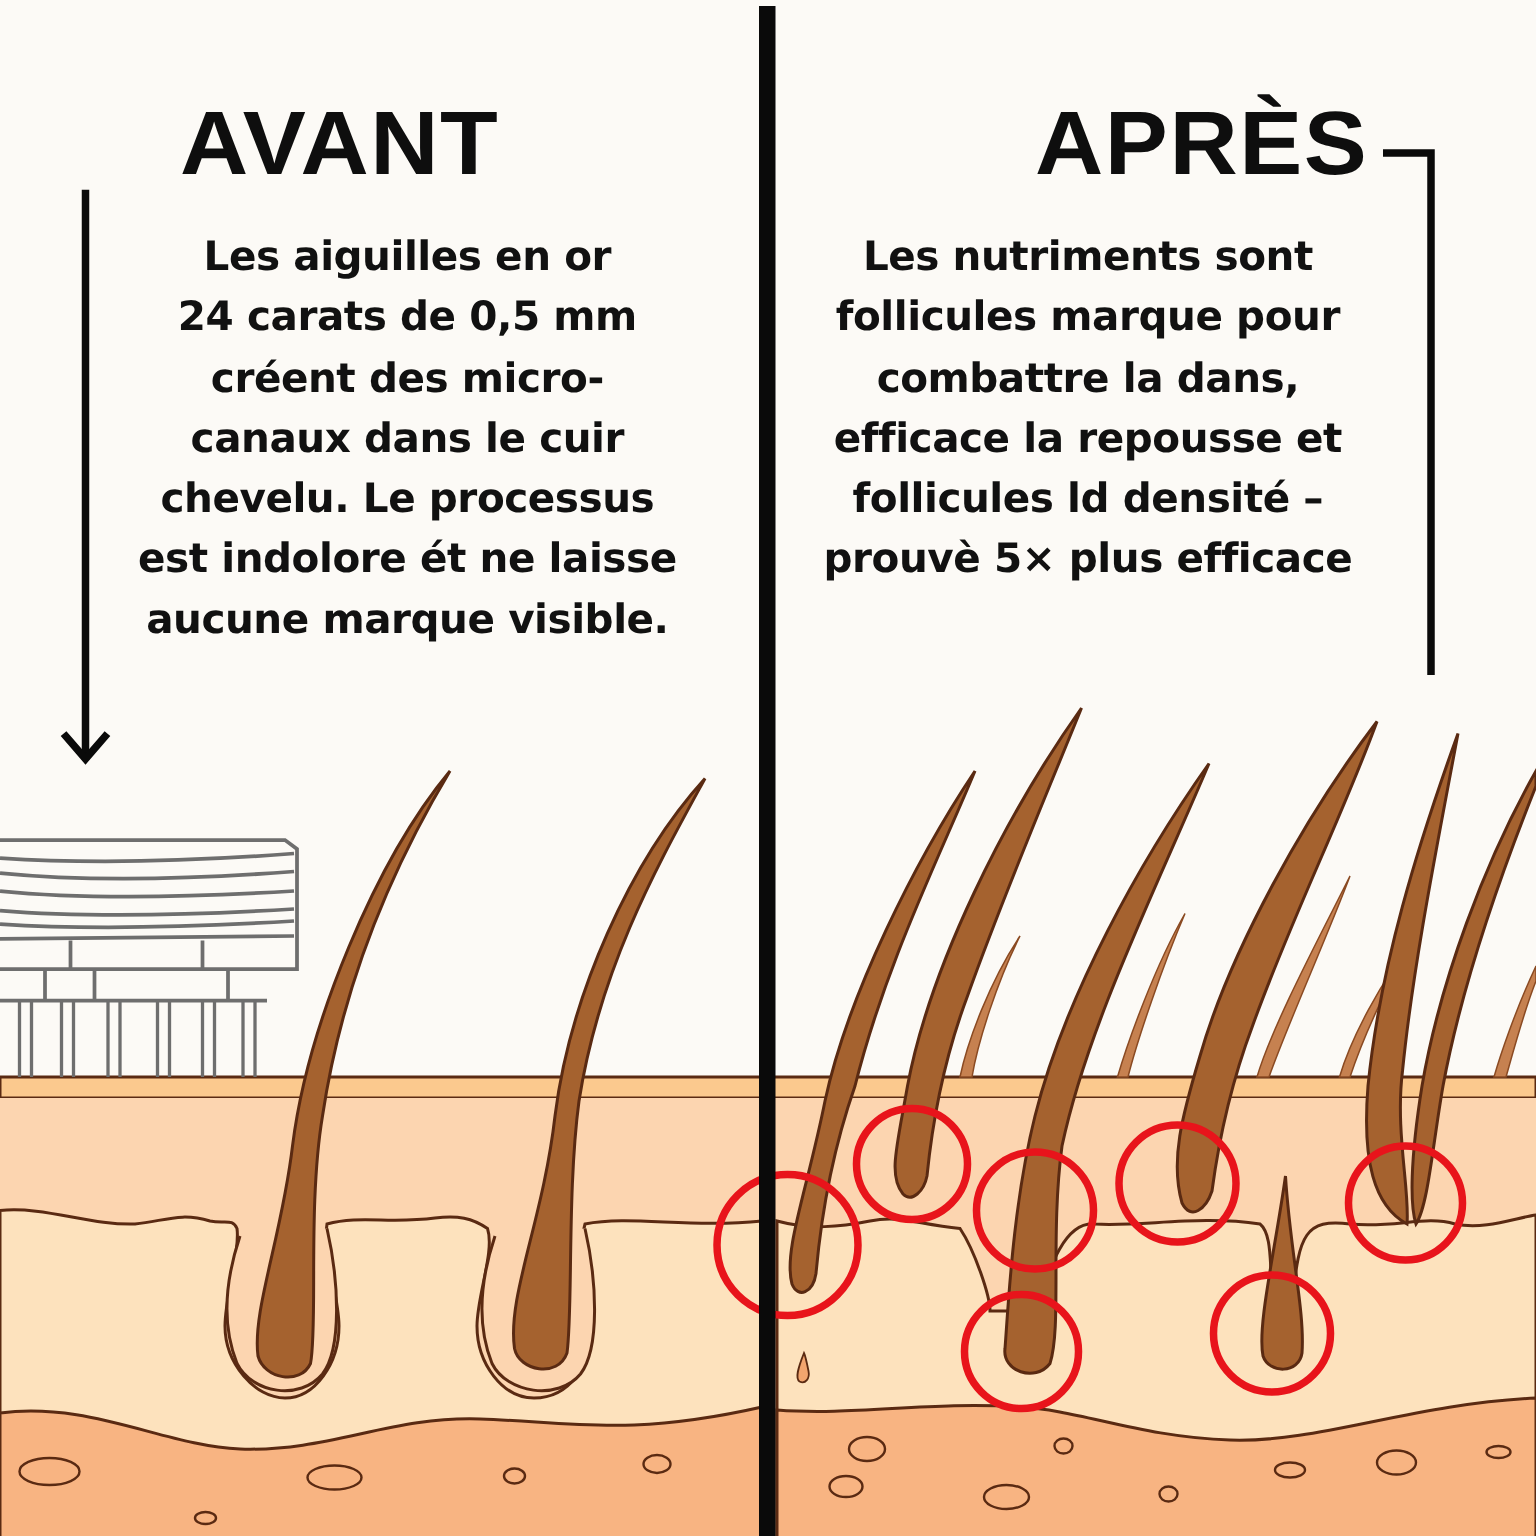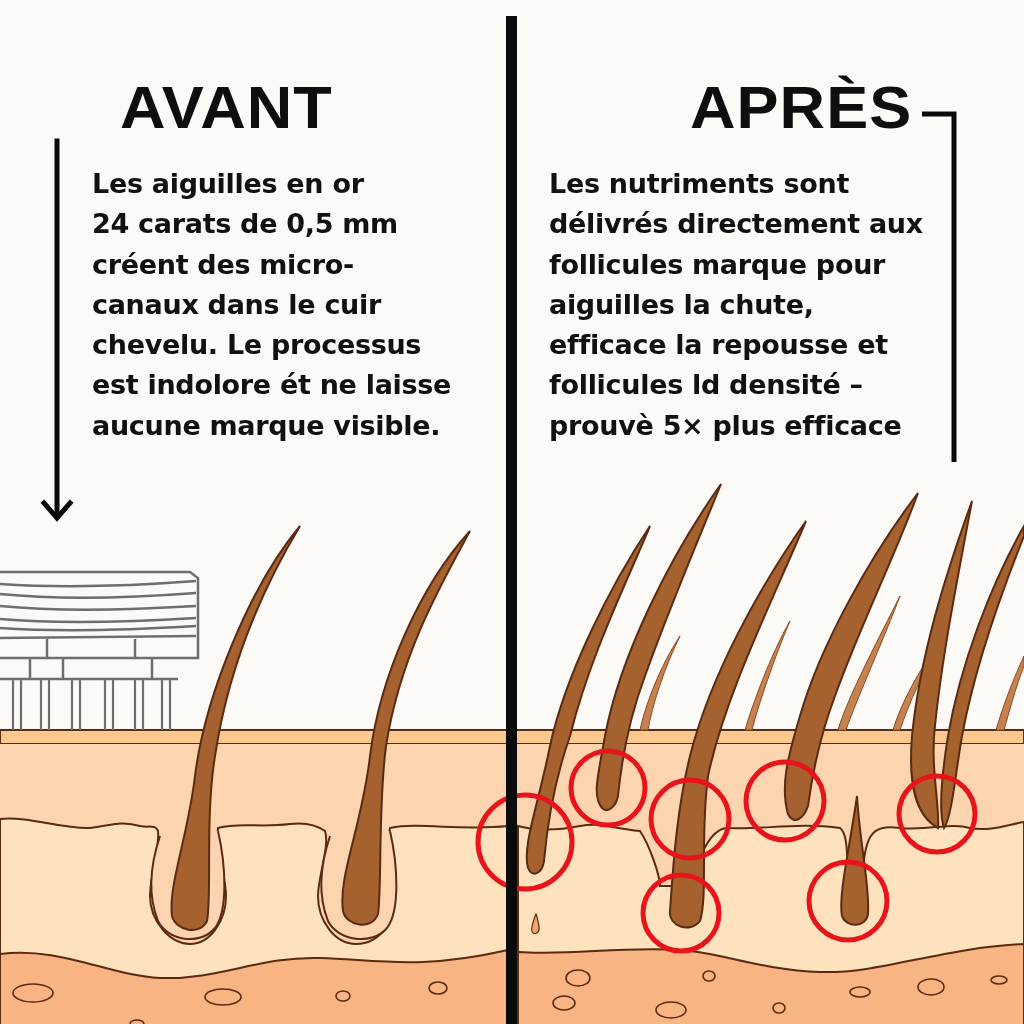--- a/index.html
+++ b/index.html
@@ -1,23 +1,23 @@
 <!DOCTYPE html>
 <html><head>
   <meta charset="utf-8">
   <style>
     html, body { margin: 0; padding: 0; }
     body { width: 1024px; height: 1024px; background: #fcfaf6; overflow: hidden; position: relative; font-family: "DejaVu Sans", sans-serif; }
-    .stage { position: absolute; left: 0; top: 16px; width: 1024px; height: 764px; }
+    .stage { position: absolute; left: 0; top: 4px; width: 1024px; height: 764px; }
     svg.illus { position: absolute; left: 0; top: 0; }
     .title { position: absolute; font-family: "Liberation Sans", sans-serif; font-weight: 700; font-size: 60px; letter-spacing: 1px; color: #0e0e0e; line-height: 1; transform: scaleX(1.05); transform-origin: left top; }
     .title.avant { left: 120px; top: 62px; }
     .title.apres { left: 690px; top: 62px; }
     .body-text { position: absolute; font-family: "DejaVu Sans", sans-serif; font-weight: 700; font-size: 27px; line-height: 40.3px; color: #111; letter-spacing: -0.3px; }
-    .body-text .line { display: block; white-space: nowrap; }
+    .body-text .line { display: block; white-space: nowrap; text-align: center; }
     .body-text.left { left: 92px; top: 148px; }
     .body-text.right { left: 549px; top: 148px; }
   </style>
 </head>
 <body>
 
 <div class="stage">
 
   <svg class="illus" width="1024" height="1024" viewBox="0 0 1024 1024">
 
@@ -143,20 +143,19 @@
     <span class="line">24 carats de 0,5 mm</span>
     <span class="line">créent des micro-</span>
     <span class="line">canaux dans le cuir</span>
     <span class="line">chevelu. Le processus</span>
     <span class="line">est indolore ét ne laisse</span>
     <span class="line">aucune marque visible.</span>
   </div>
 
   <div class="body-text right">
     <span class="line">Les nutriments sont</span>
-    <span class="line">délivrés directement aux</span>
     <span class="line">follicules marque pour</span>
-    <span class="line">aiguilles la chute,</span>
+    <span class="line">combattre la dans,</span>
     <span class="line">efficace la repousse et</span>
     <span class="line">follicules ld densité –</span>
     <span class="line">prouvè 5× plus efficace</span>
   </div>
 </div>
 
 </body></html>

